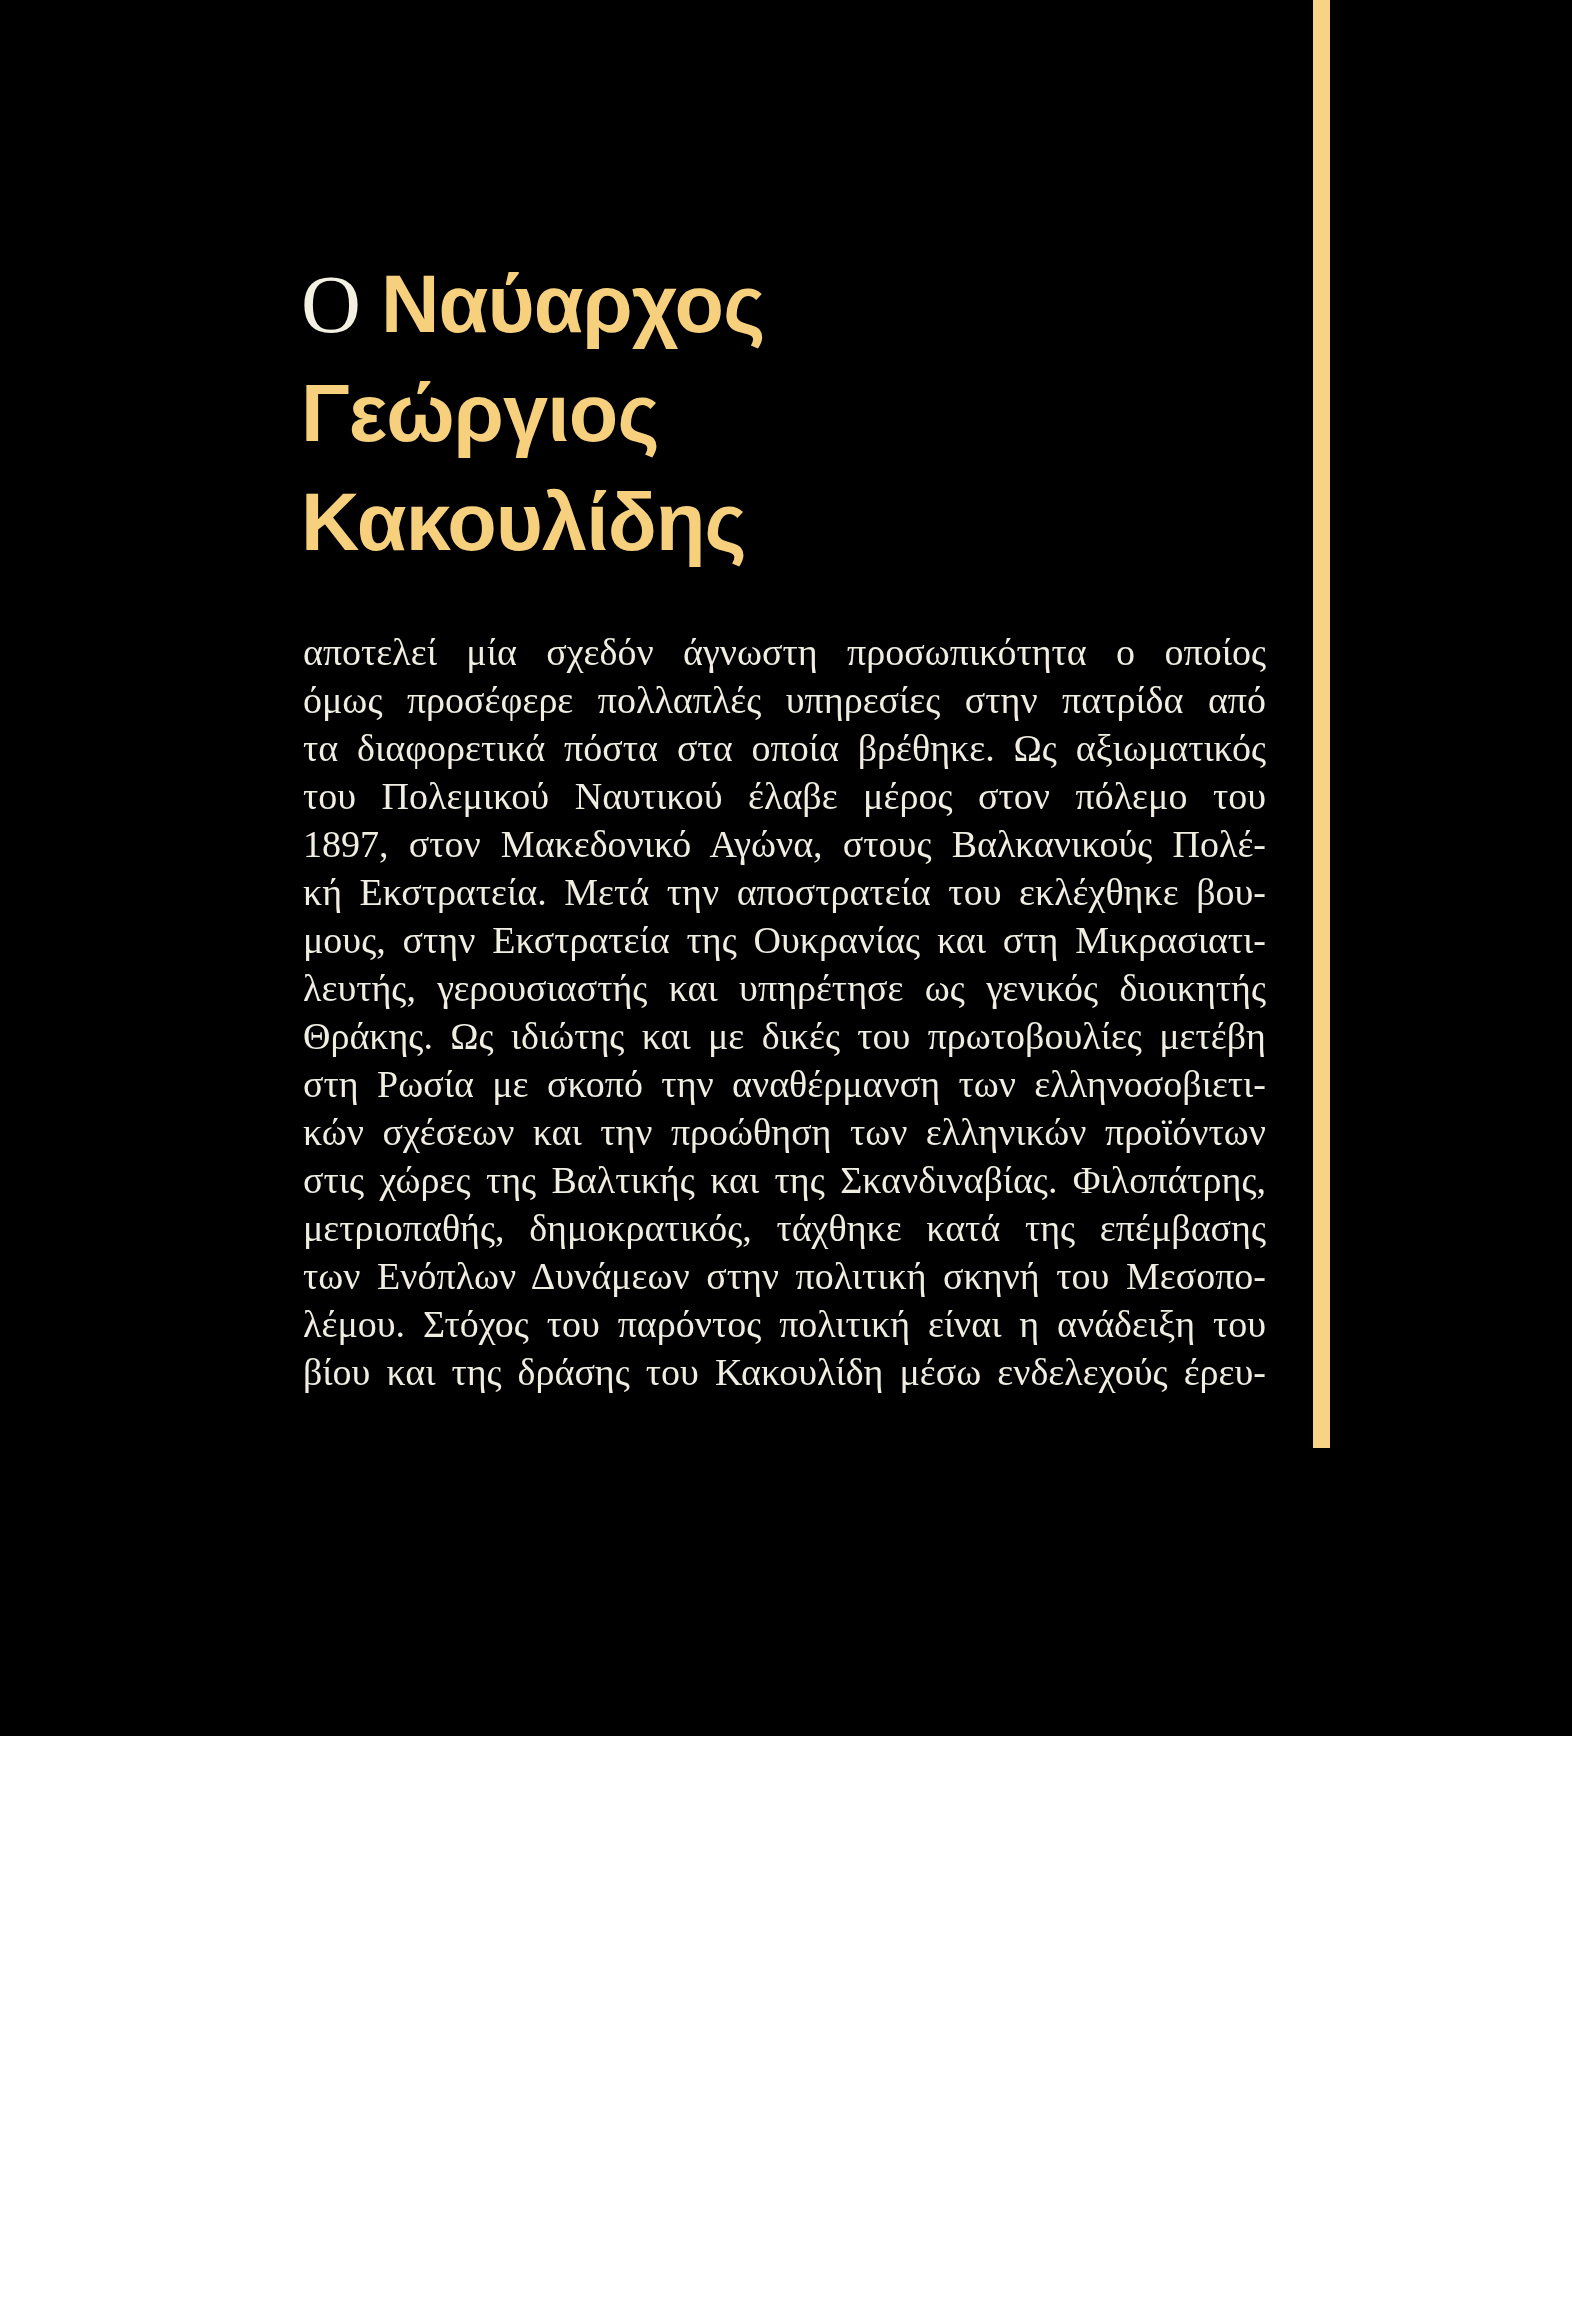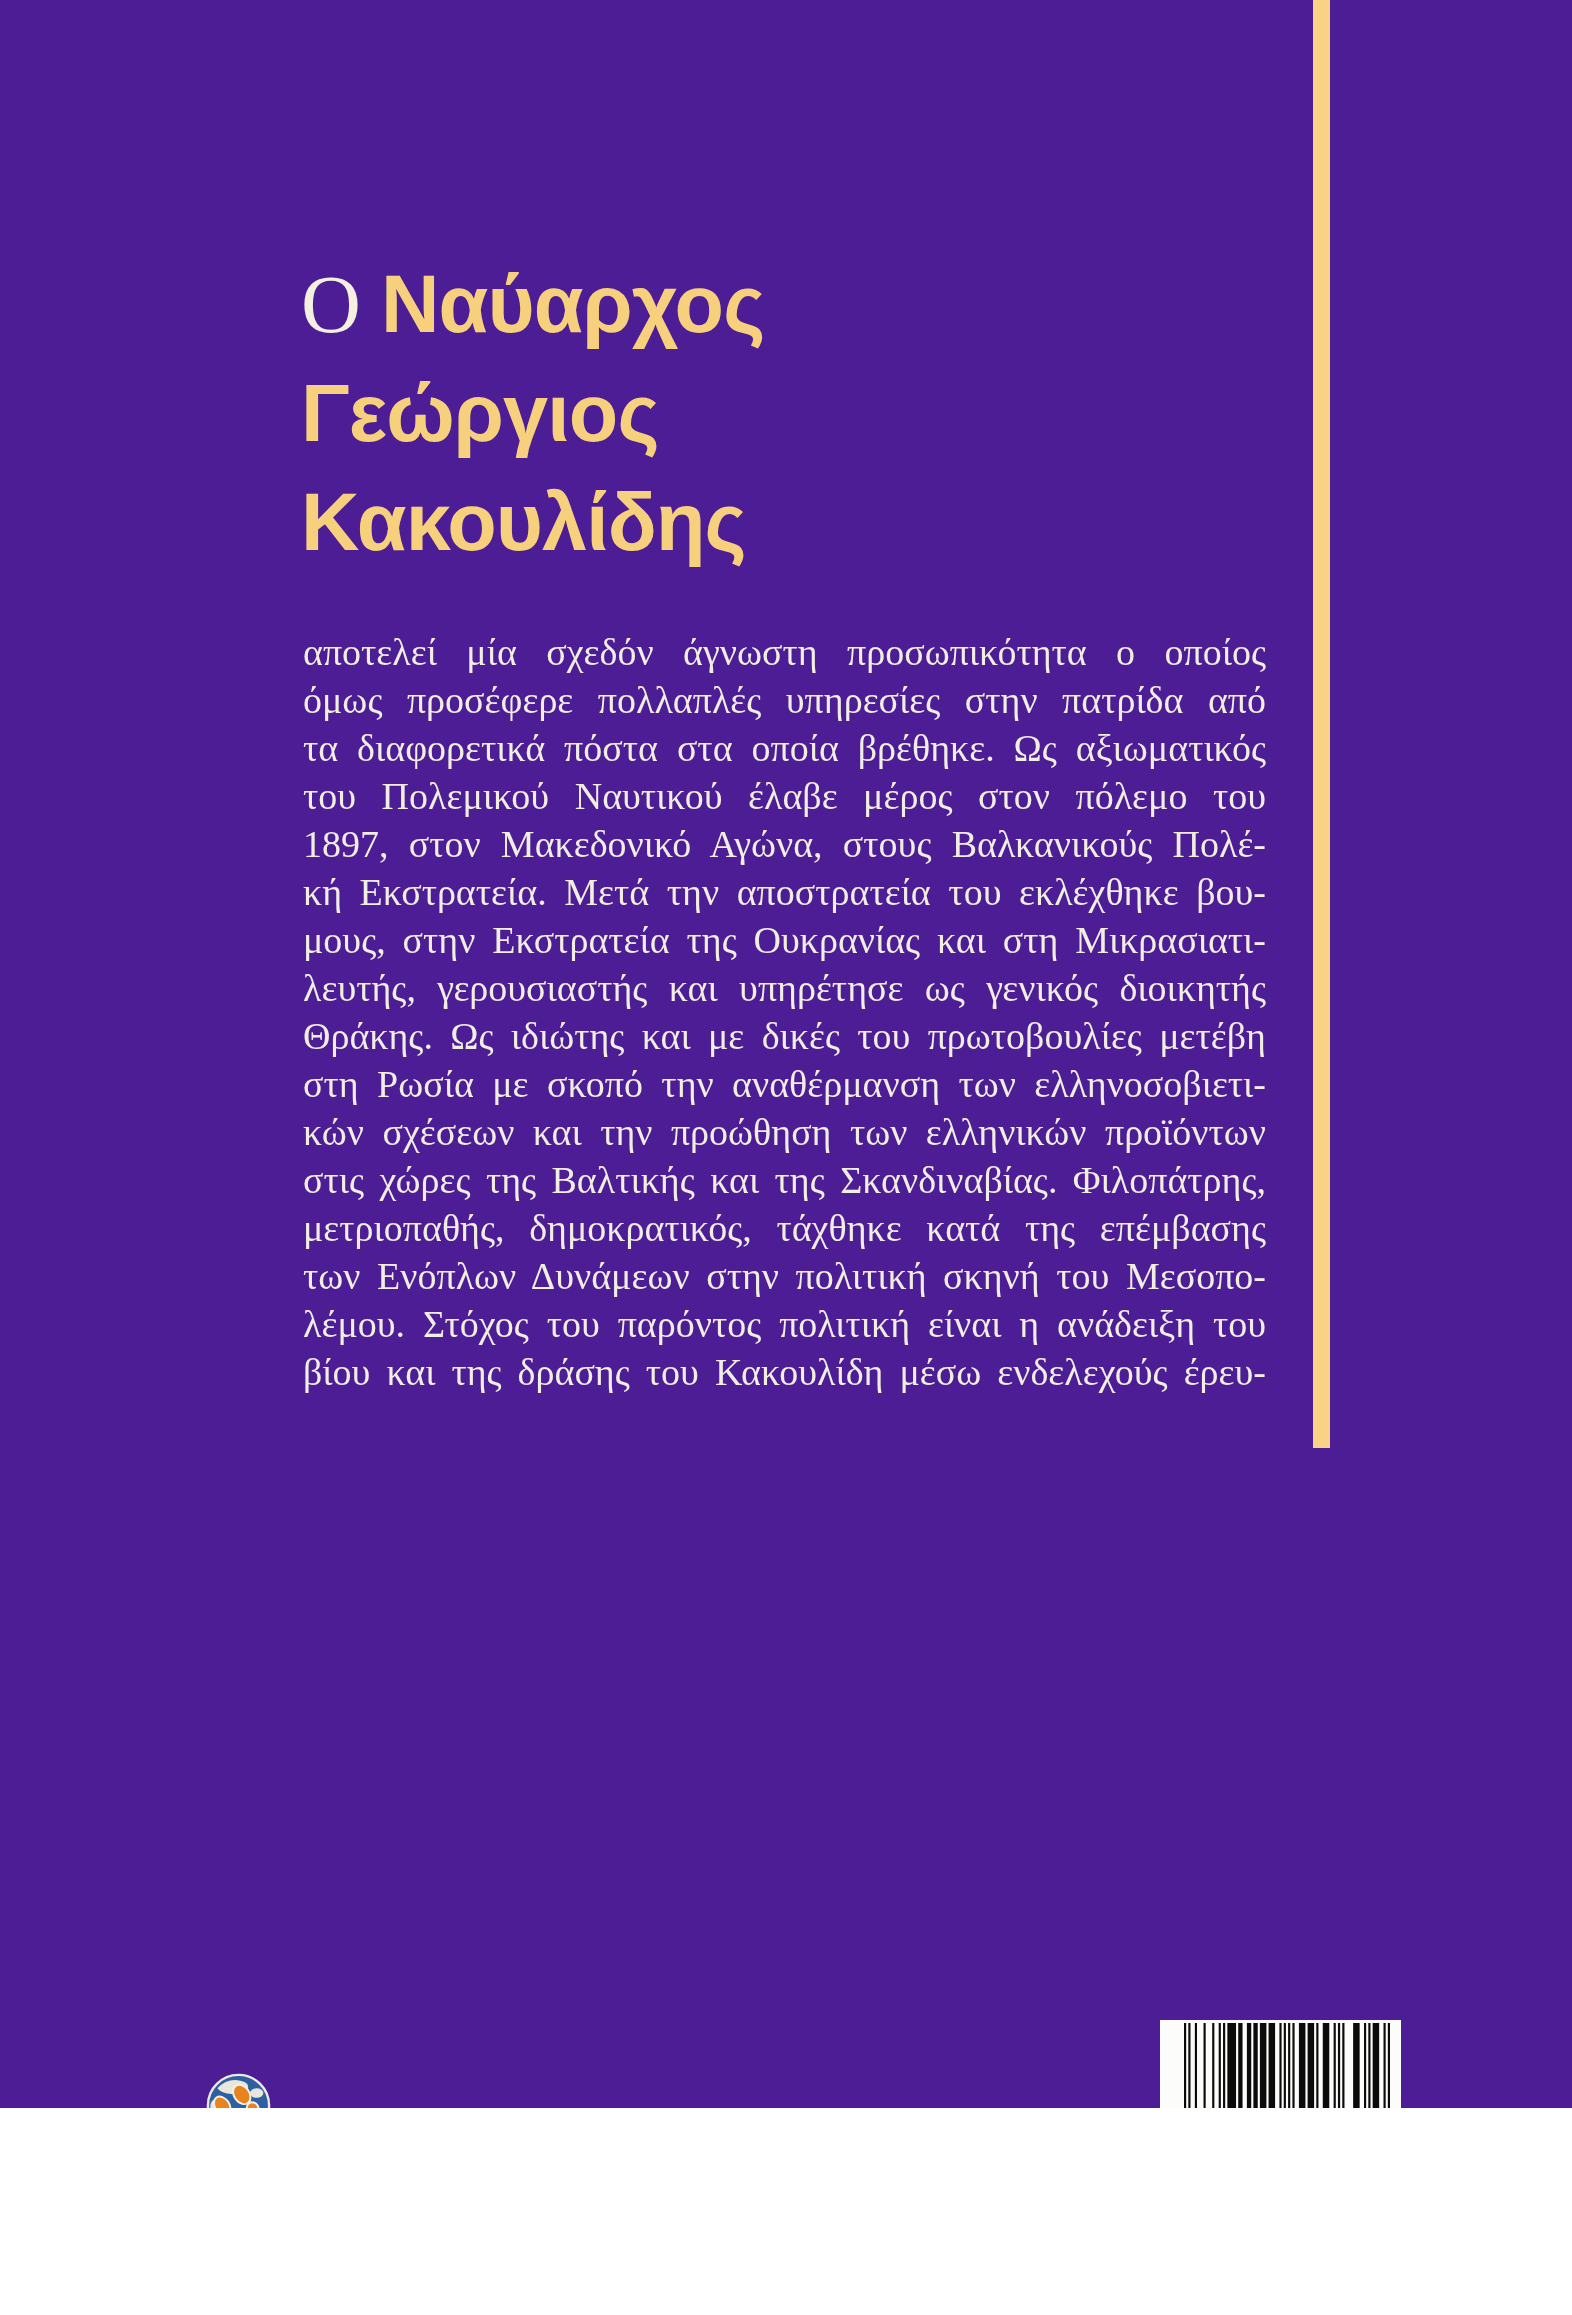--- a/index.html
+++ b/index.html
@@ -1,22 +1,22 @@
 <!DOCTYPE html>
 <html style="font-size:14.5px"><head>
 <meta charset="utf-8">
 <style>
   html, body { margin: 0; padding: 0; }
   body { width: 1572px; height: 2316px; }
 
   .cover {
     position: relative;
     width: 1572px;
-    height: 2108px;
-    background: #4c1d95;
+    height: 1736px;
+    background: #000000;
     overflow: hidden;
     font-family: "Liberation Serif", "DejaVu Serif", serif;
   }
 
   
   .stripe {
     position: absolute;
     left: 1313px; top: 0;
     width: 17px; height: 1448px;
     background: #f9d385;

